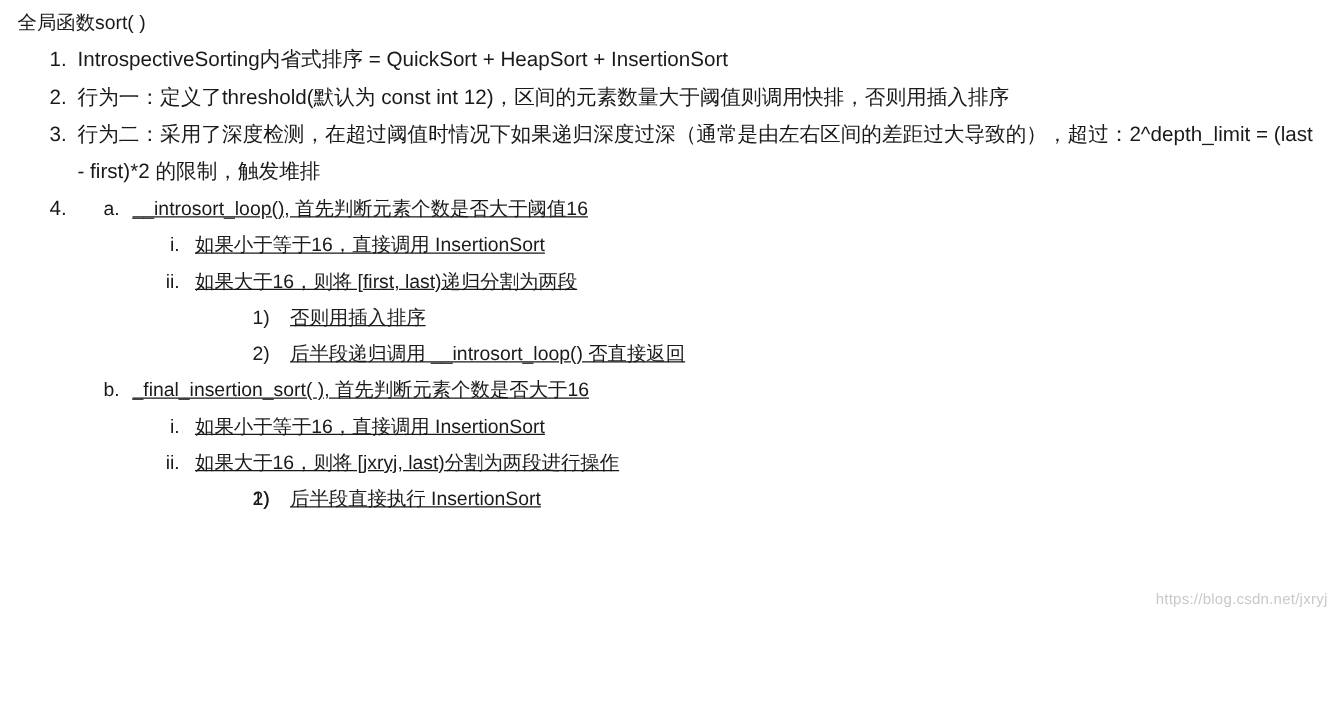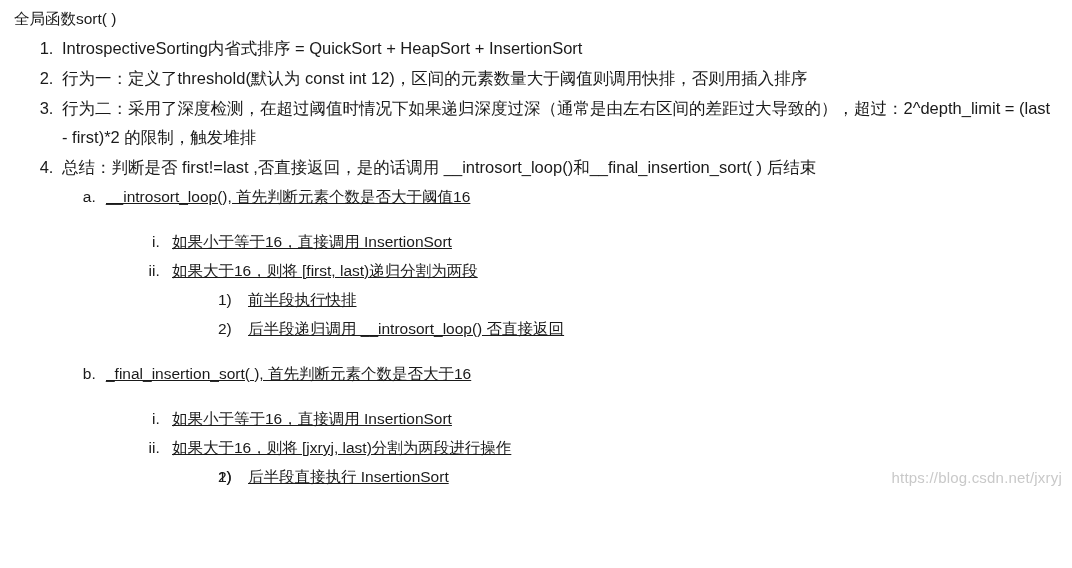--- a/index.html
+++ b/index.html
@@ -46,21 +46,21 @@
     text-decoration: underline;
   }
   ol.lvl2 > li {
     font-size: 15.5px;
     line-height: 29px;
     margin: 0;
     padding-left: 6px;
   }
   ol.lvl3 {
     list-style-type: lower-roman;
-    margin: 16px;
+    margin: 0;
     padding-left: 42px;
   }
   ol.lvl3 > li {
     font-size: 15.5px;
     line-height: 29px;
     margin: 0;
     padding-left: 8px;
   }
   ol.lvl4 {
     list-style-type: none;
@@ -82,21 +82,21 @@
     text-align: left;
     font-size: 15.5px;
   }
   .txt {
     display: inline;
   }
   .watermark {
     position: absolute;
     right: 10px;
     bottom: 6px;
-    font-size: 15px;
+    font-size: 12px;
     color: #c9c9c9;
     letter-spacing: 0.2px;
     font-family: "Liberation Sans", sans-serif;
     user-select: none;
     margin-top: 15px;
   }
 </style>
 </head>
 <body>
 
@@ -112,38 +112,37 @@
 
     <li>
       <span class="txt">行为一：定义了threshold(默认为 const int 12)，区间的元素数量大于阈值则调用快排，否则用插入排序</span>
     </li>
 
     <li>
       <span class="txt">行为二：采用了深度检测，在超过阈值时情况下如果递归深度过深（通常是由左右区间的差距过大导致的），超过：2^depth_limit = (last - first)*2 的限制，触发堆排</span>
     </li>
 
     <li>
-      <span class="txt">总结：判断是否 first!=last ,否直接返回，是的话调用 __introsort_loop()和__final_insertion_sort( ) 后结束</span>
 
       <ol class="lvl2">
 
         <li>
           <span class="txt">__introsort_loop(), 首先判断元素个数是否大于阈值16</span>
 
           <ol class="lvl3">
             <li>
               <span class="txt">如果小于等于16，直接调用 InsertionSort</span>
             </li>
             <li>
               <span class="txt">如果大于16，则将 [first, last)递归分割为两段</span>
 
               <ol class="lvl4">
                 <li>
                   <span class="marker">1)</span>
-                  <span class="txt">前半段执行快排</span>
+                  <span class="txt">否则用插入排序</span>
                 </li>
                 <li>
                   <span class="marker">2)</span>
                   <span class="txt">后半段递归调用 __introsort_loop() 否直接返回</span>
                 </li>
               </ol>
             </li>
           </ol>
         </li>
 

